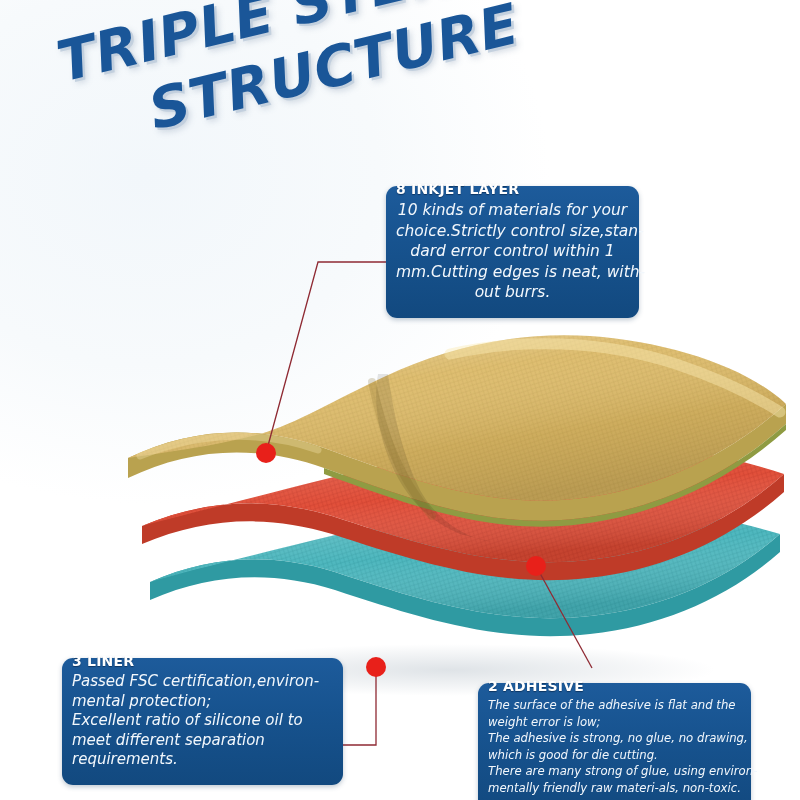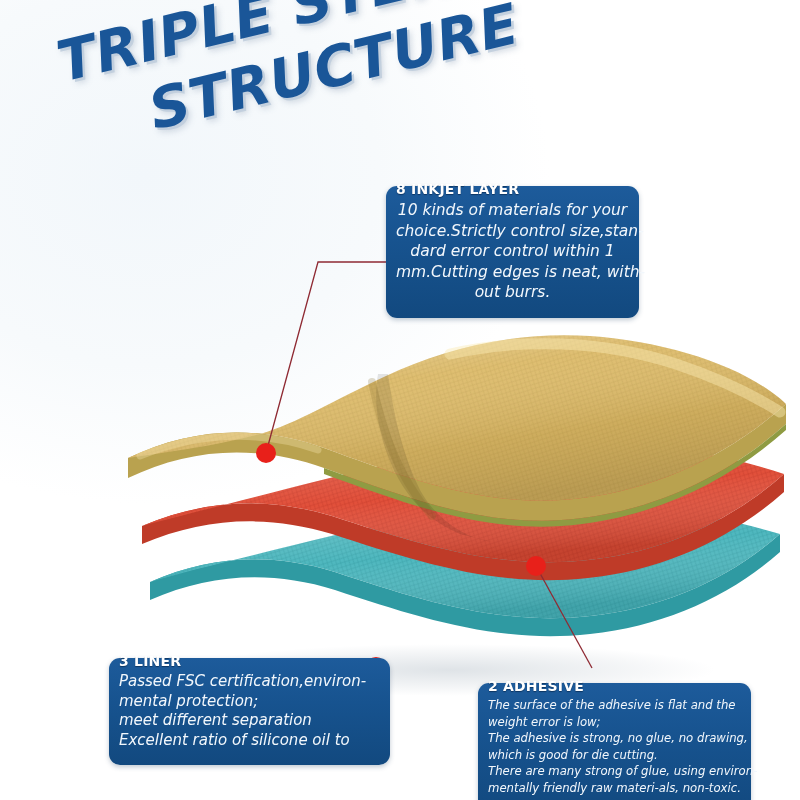--- a/index.html
+++ b/index.html
@@ -118,21 +118,20 @@
   #callout-inkjet .callout-body {
     font-size: 15.5px;
     line-height: 1.33;
     text-align: center;
   }
 
   #callout-liner {
     left: 62px;
     top: 658px;
     width: 281px;
-    margin-left: 47px;
   }
   #callout-liner .callout-body {
     font-size: 15px;
     line-height: 1.30;
   }
 
   #callout-adhesive {
     left: 478px;
     top: 659px;
     width: 273px;
@@ -326,22 +325,23 @@
       <div>mm.Cutting edges is neat, with-</div>
       <div>out burrs.</div>
     </div>
   </div>
 
   <div class="callout" id="callout-liner">
     <div class="callout-title">3 LINER</div>
     <div class="callout-body">
       <div>Passed FSC certification,environ-</div>
       <div>mental protection;</div>
+      <div>Excellent ratio of silicone oil to</div>
       <div>meet different separation</div>
-      <div>Excellent ratio of silicone oil to</div>
+      <div>requirements.</div>
     </div>
   </div>
 
   <div class="callout" id="callout-adhesive">
     <div class="callout-title">2 ADHESIVE</div>
     <div class="callout-body">
       <div>The surface of the adhesive is flat and the</div>
       <div>weight error is low;</div>
       <div>The adhesive is strong, no glue, no drawing,</div>
       <div>which is good for die cutting.</div>

